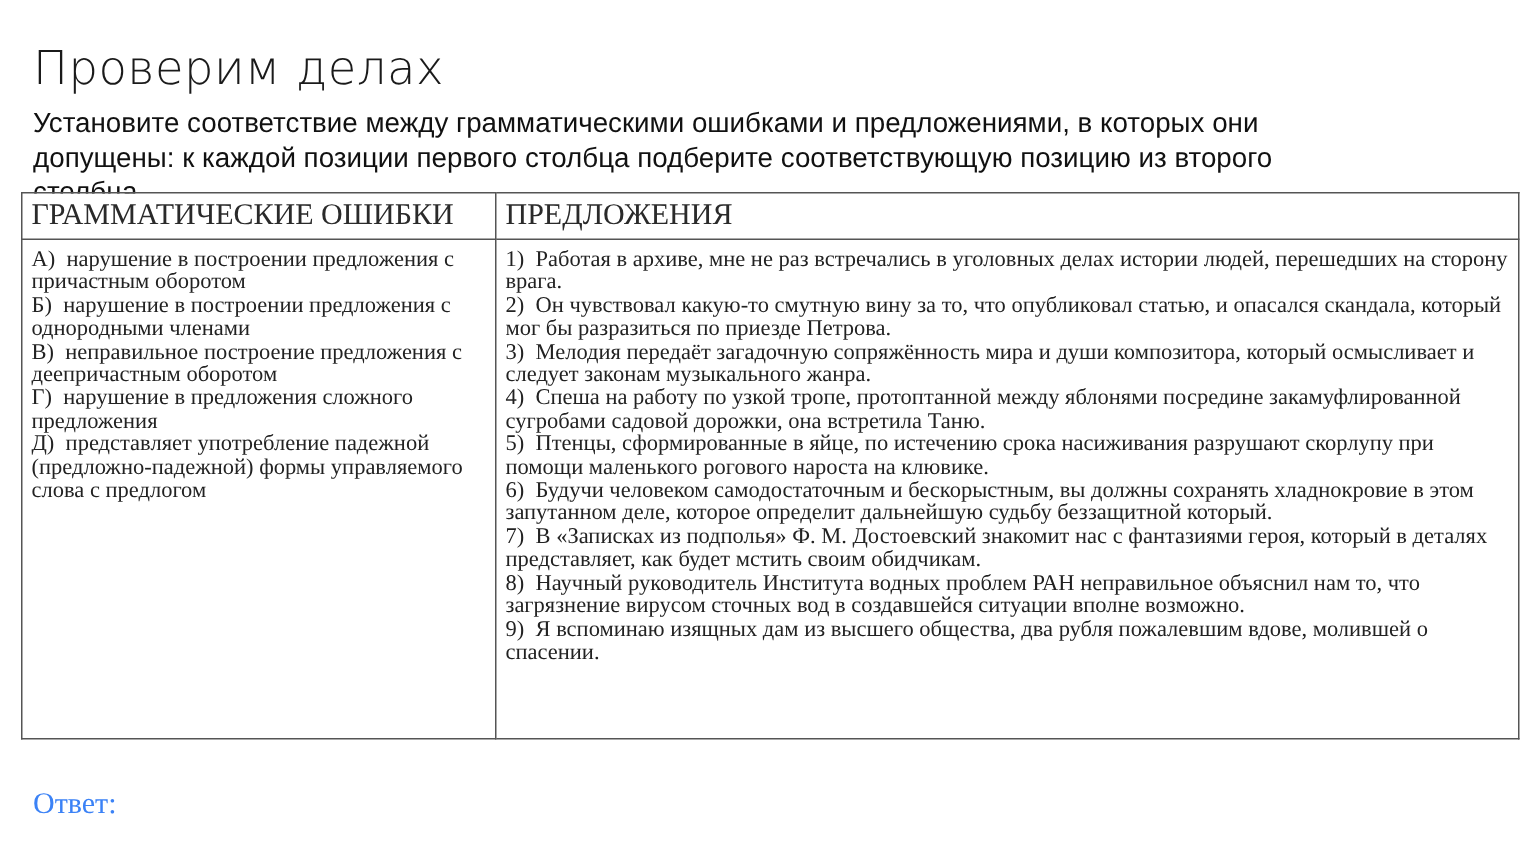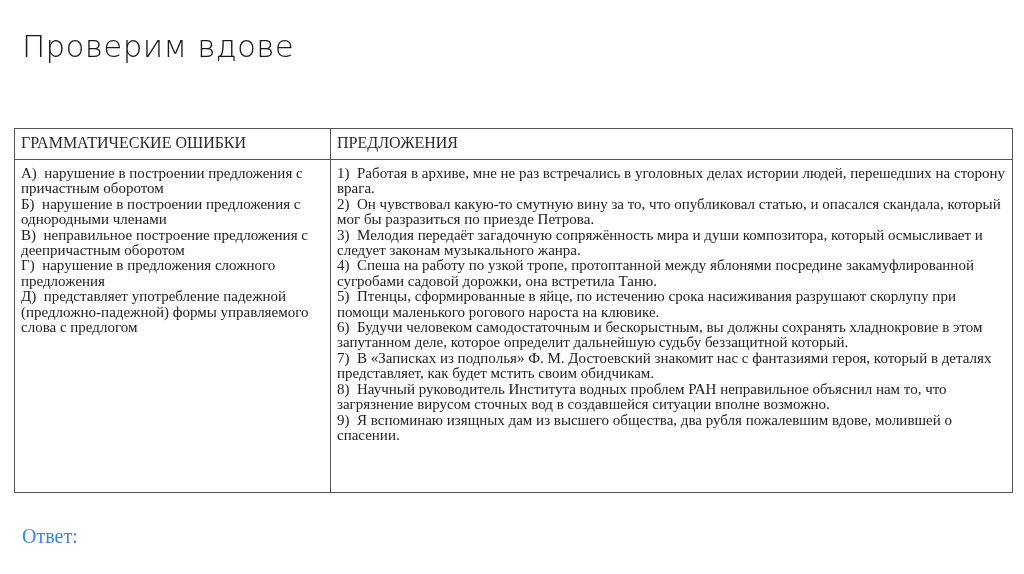--- a/index.html
+++ b/index.html
@@ -52,21 +52,21 @@
     }
     .task-table th, .task-table td {
       border: 1.5px solid #555555;
       vertical-align: top;
       text-align: left;
       font-weight: normal;
     }
     .task-table th {
       height: 28px;
       padding: 2px 6px 0 6px;
-      font-size: 16px;
+      font-size: 20px;
       line-height: 24px;
       color: #2a2a2a;
       background: #ffffff;
     }
     .task-table td {
       padding: 6px 6px 0 6px;
       font-size: 15px;
       line-height: 15.4px;
     }
     .col-left { width: 316px; }
@@ -80,21 +80,22 @@
       font-family: "Liberation Serif", serif;
       font-size: 20px;
       line-height: 26px;
       color: #3b82f6;
     }
   </style>
 </head>
 <body>
 
 <div class="slide">
-  <div class="title">Проверим вдове</div>
+  <div class="title">Проверим делах</div>
+  <div class="subtitle">Установите соответствие между грамматическими ошибками и предложениями, в которых они допущены: к каждой позиции первого столбца подберите соответствующую позицию из второго столбца.</div>
 
   <table class="task-table">
     <colgroup>
       <col class="col-left">
       <col>
     </colgroup>
     <thead>
       <tr>
         <th>ГРАММАТИЧЕСКИЕ ОШИБКИ</th>
         <th>ПРЕДЛОЖЕНИЯ</th>

